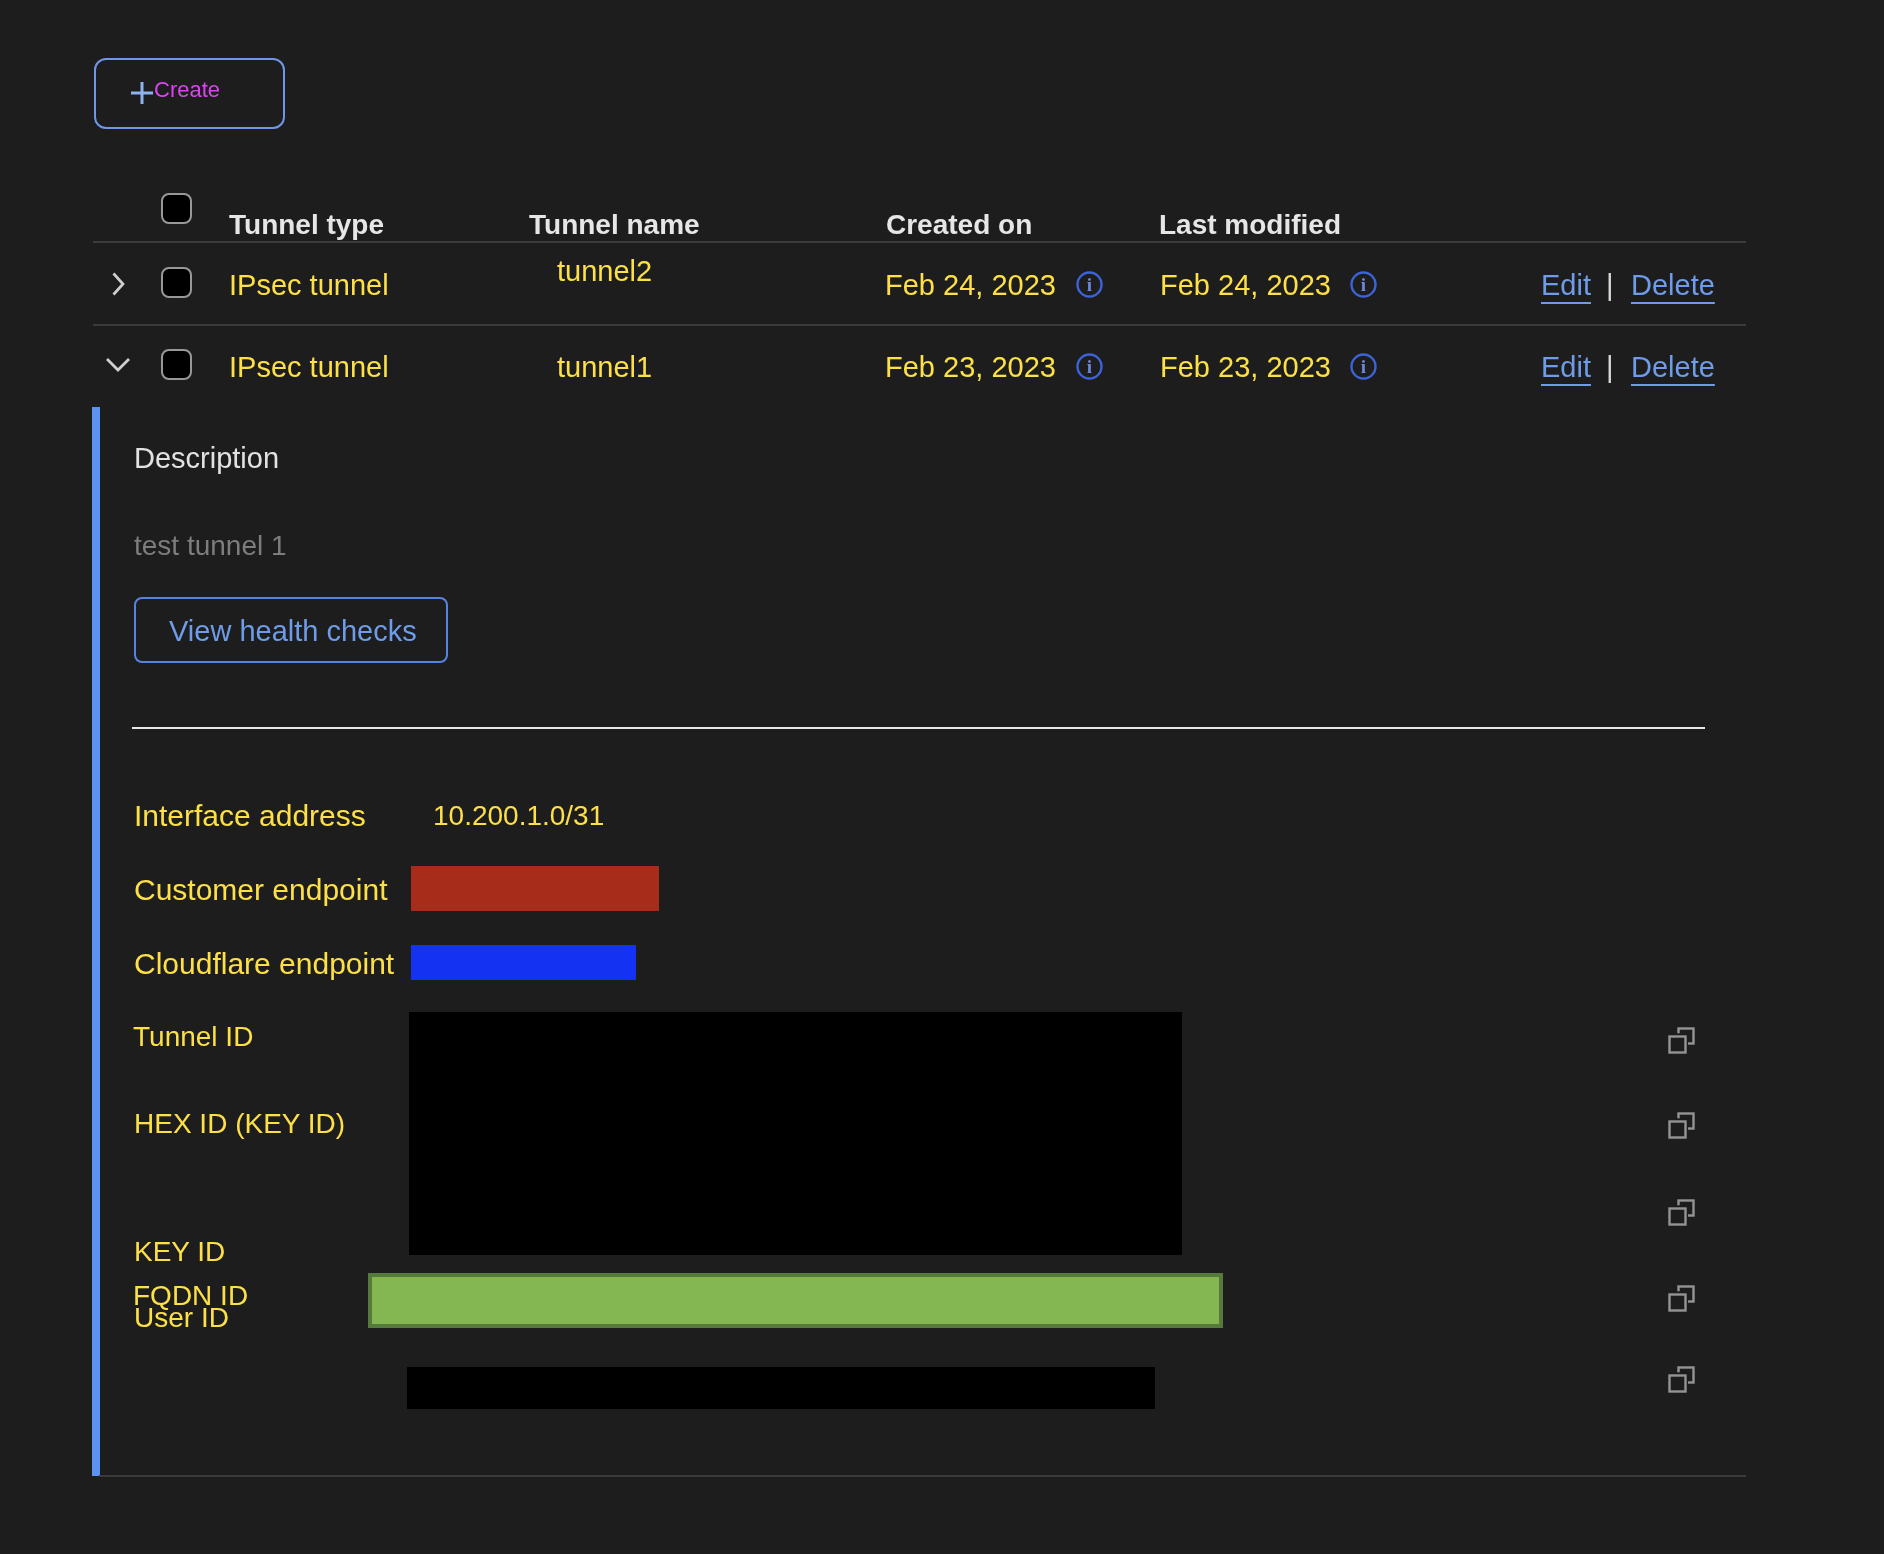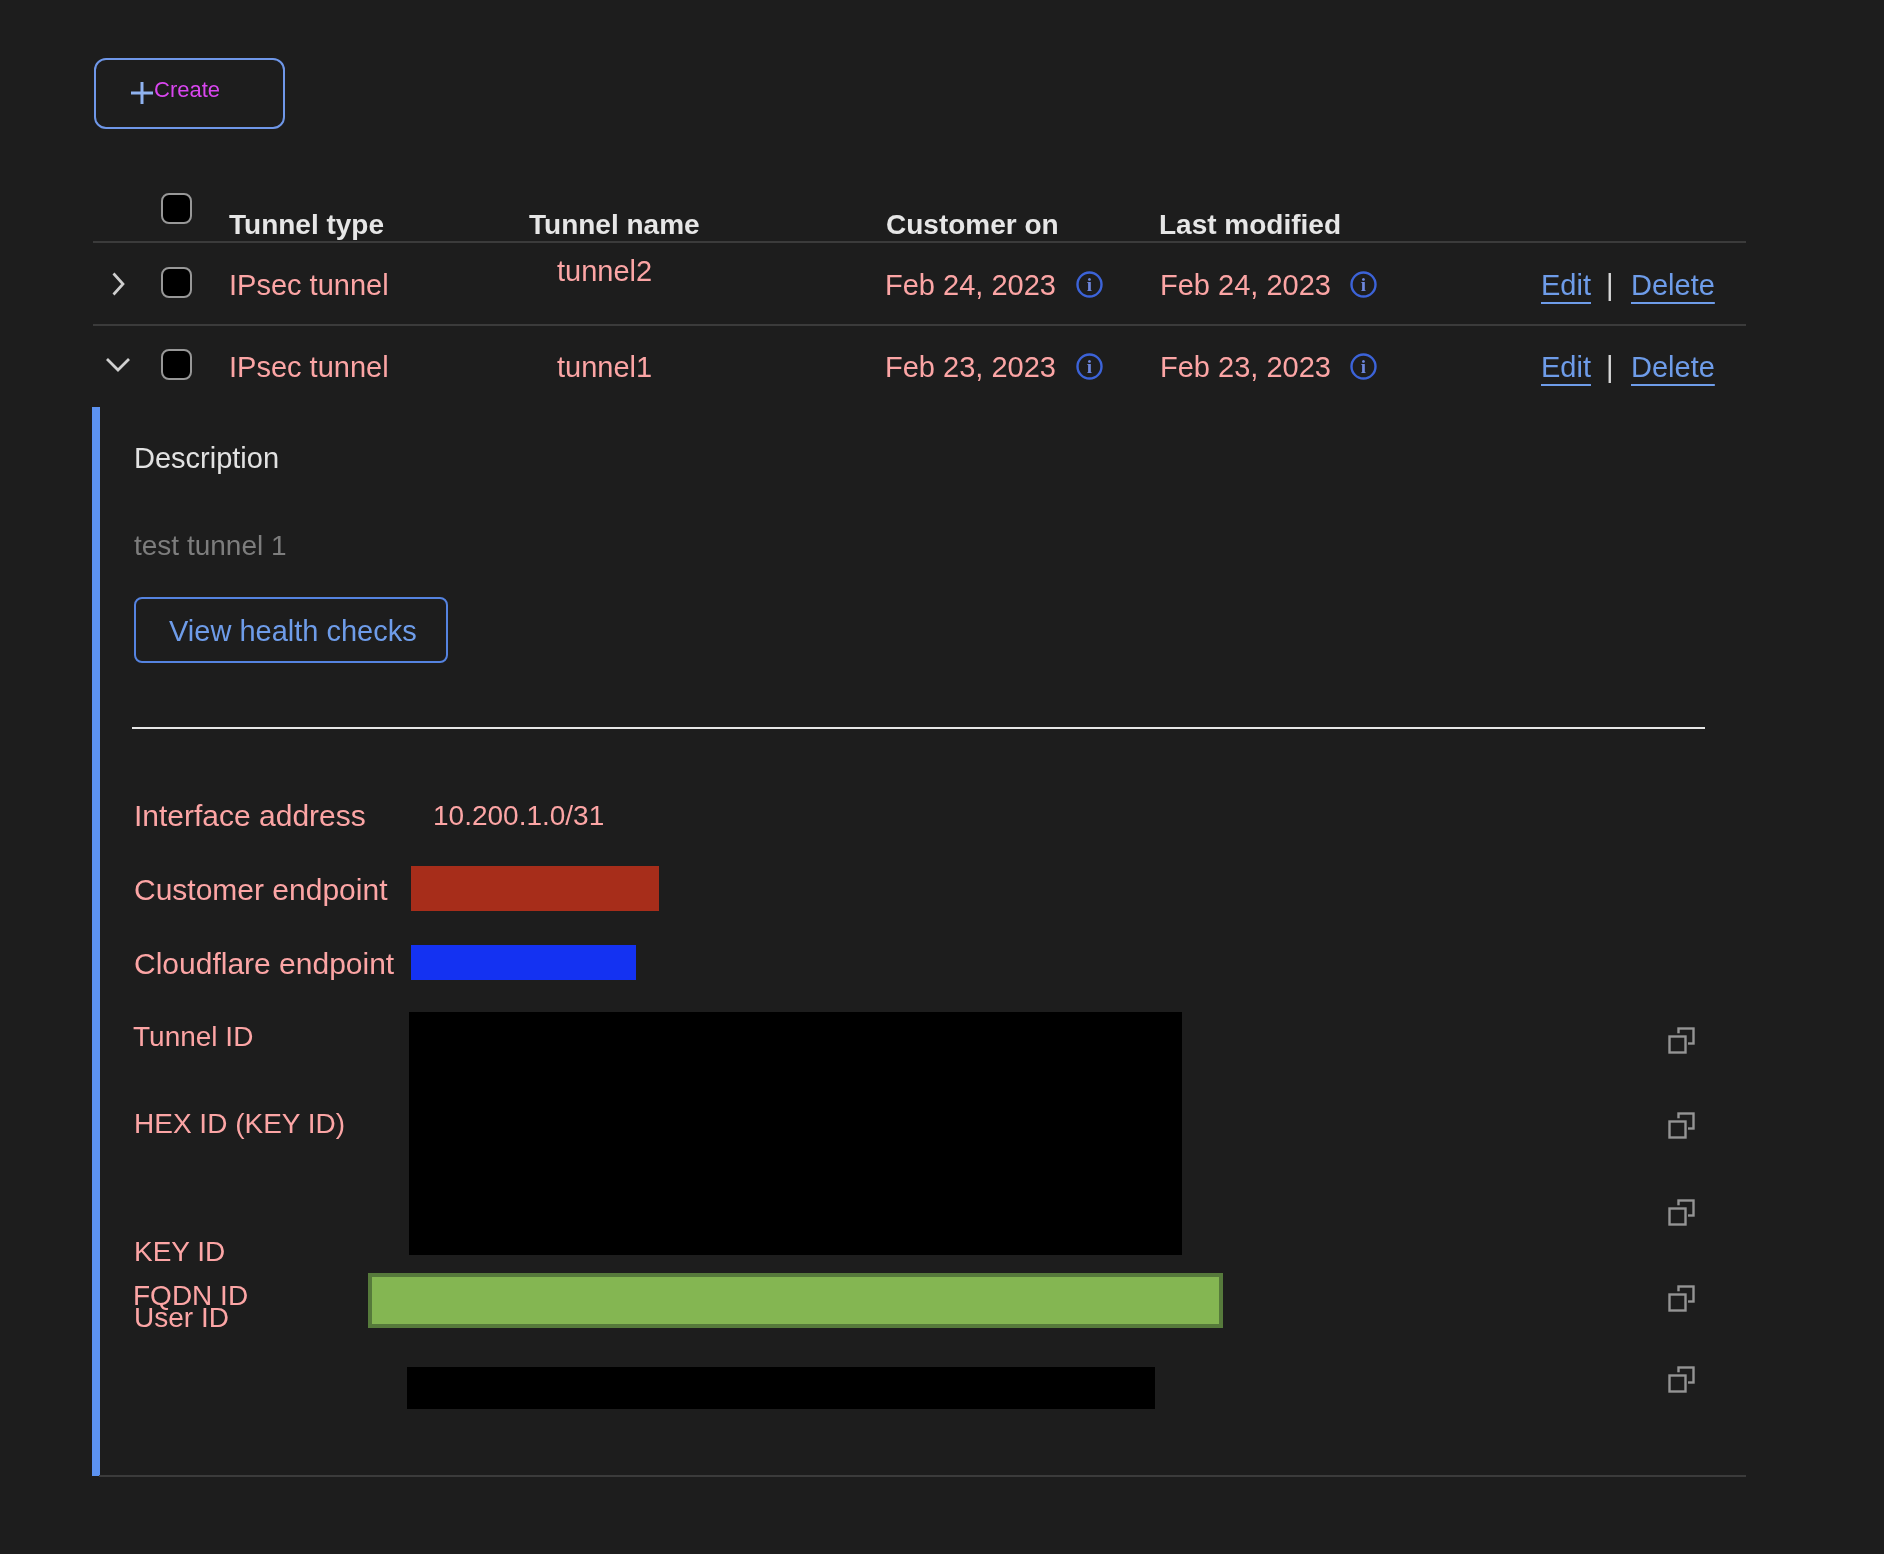--- a/index.html
+++ b/index.html
@@ -4,42 +4,42 @@
 <style>
   html,body{margin:0;padding:0;}
   body{
     width:1884px;height:1554px;
     background:#1d1d1d;
     font-family:"Liberation Sans", sans-serif;
     position:relative;
     overflow:hidden;
   }
   .abs{position:absolute;}
-  .txt{position:absolute;font-size:29px;line-height:1;color:#fca5a5;white-space:nowrap;}
+  .txt{position:absolute;font-size:29px;line-height:1;color:#fde047;white-space:nowrap;}
   .hdr{font-weight:bold;color:#e6e6e6;font-size:28px;margin-top:16px;}
   .blue{color:#6e9ce9;}
   .link{color:#6e9ce9;text-decoration:underline;text-underline-offset:7px;text-decoration-thickness:2px;}
   .cb{position:absolute;width:27px;height:27px;border:2.5px solid #989898;border-radius:8px;background:#000;}
   .rowline{position:absolute;left:93px;width:1653px;height:2px;background:#3b3b3b;}
 .lbl28{font-size:28px;}
   .lbl30{font-size:30px;}
 </style>
 </head>
 <body>
 
 <div class="abs" style="left:94px;top:58px;width:187px;height:67px;border:2px solid #6f97e8;border-radius:12px;"></div>
 <svg class="abs" style="left:130px;top:81px;" width="24" height="24" viewBox="0 0 24 24">
     <path d="M12 1 V23 M1 12 H23" stroke="#8fb2ef" stroke-width="3" fill="none"></path>
   </svg>
 <div class="txt blue" style="left:154px;top:79px;font-size:22px;color:#d946ef;">Create</div>
 
 <div class="cb" style="left:161px;top:193px;"></div>
 <div class="txt hdr" style="left:229px;top:195px;">Tunnel type</div>
 <div class="txt hdr" style="left:529px;top:195px;">Tunnel name</div>
-<div class="txt hdr" style="left:886px;top:195px;">Customer on</div>
+<div class="txt hdr" style="left:886px;top:195px;">Created on</div>
 <div class="txt hdr" style="left:1159px;top:195px;">Last modified</div>
 <div class="rowline" style="top:241px;"></div>
 
 <svg class="abs" style="left:105px;top:271px;" width="24" height="26" viewBox="0 0 24 26">
     <path d="M8.5 2.5 L18 13 L8.5 23.5" stroke="#cfcfcf" stroke-width="2.7" fill="none"></path>
   </svg>
 <div class="cb" style="left:161px;top:267px;"></div>
 <div class="txt" style="left:229px;top:271px;">IPsec tunnel</div>
 <div class="txt" style="left:557px;top:257px;">tunnel2</div>
 <div class="txt" style="left:885px;top:271px;">Feb 24, 2023</div>

